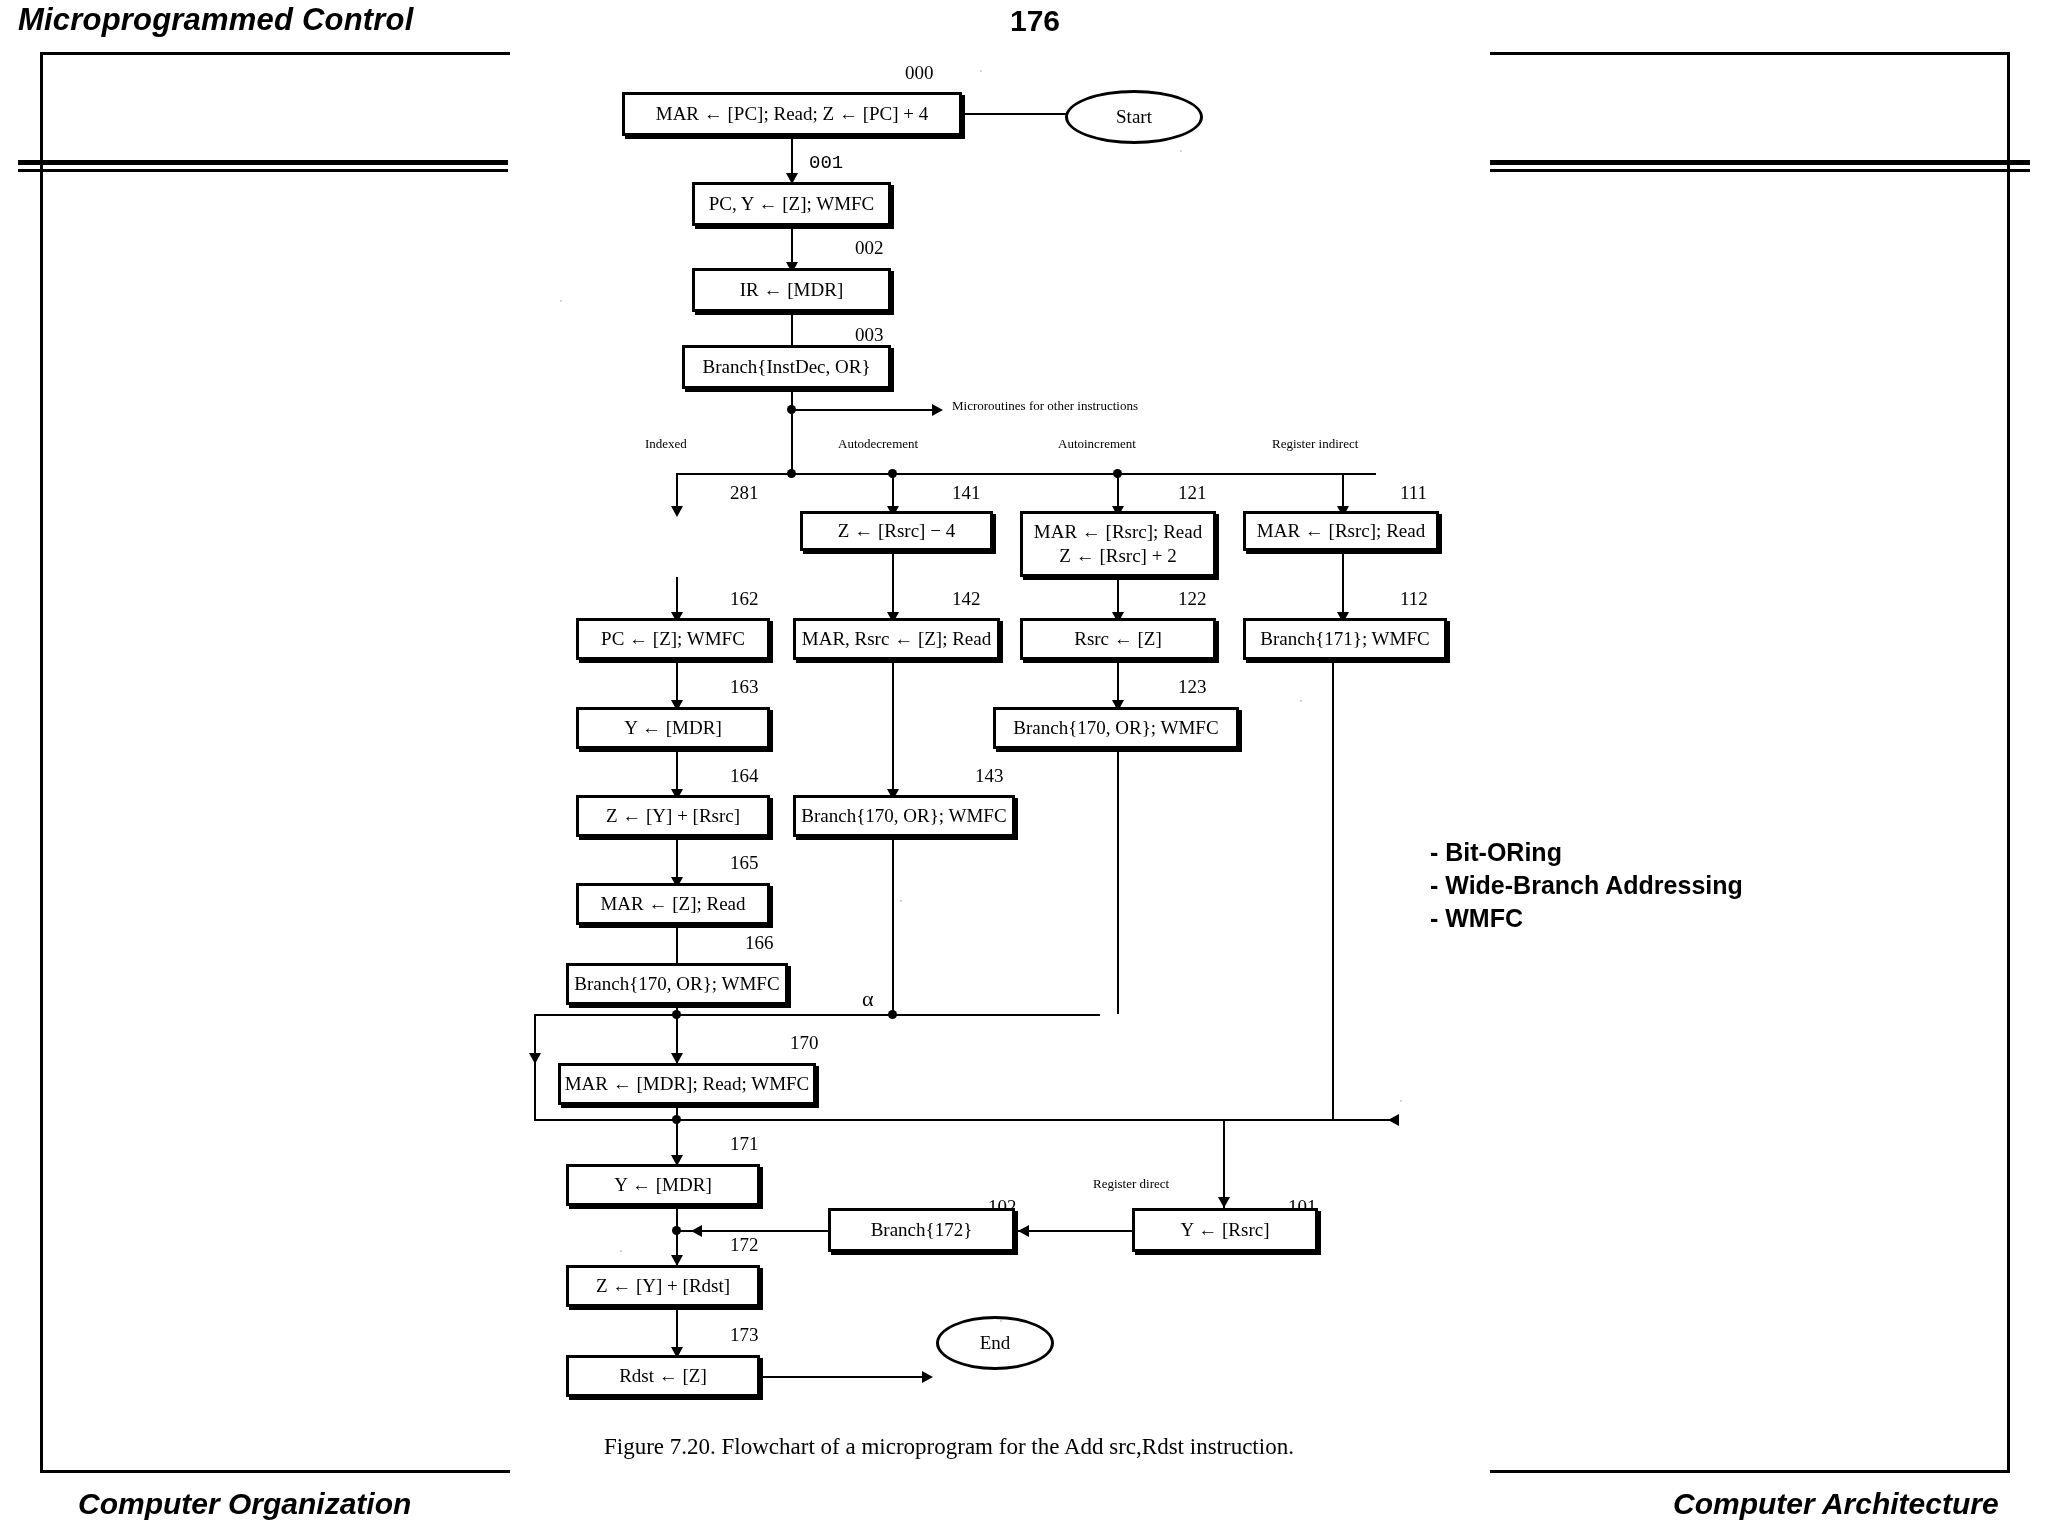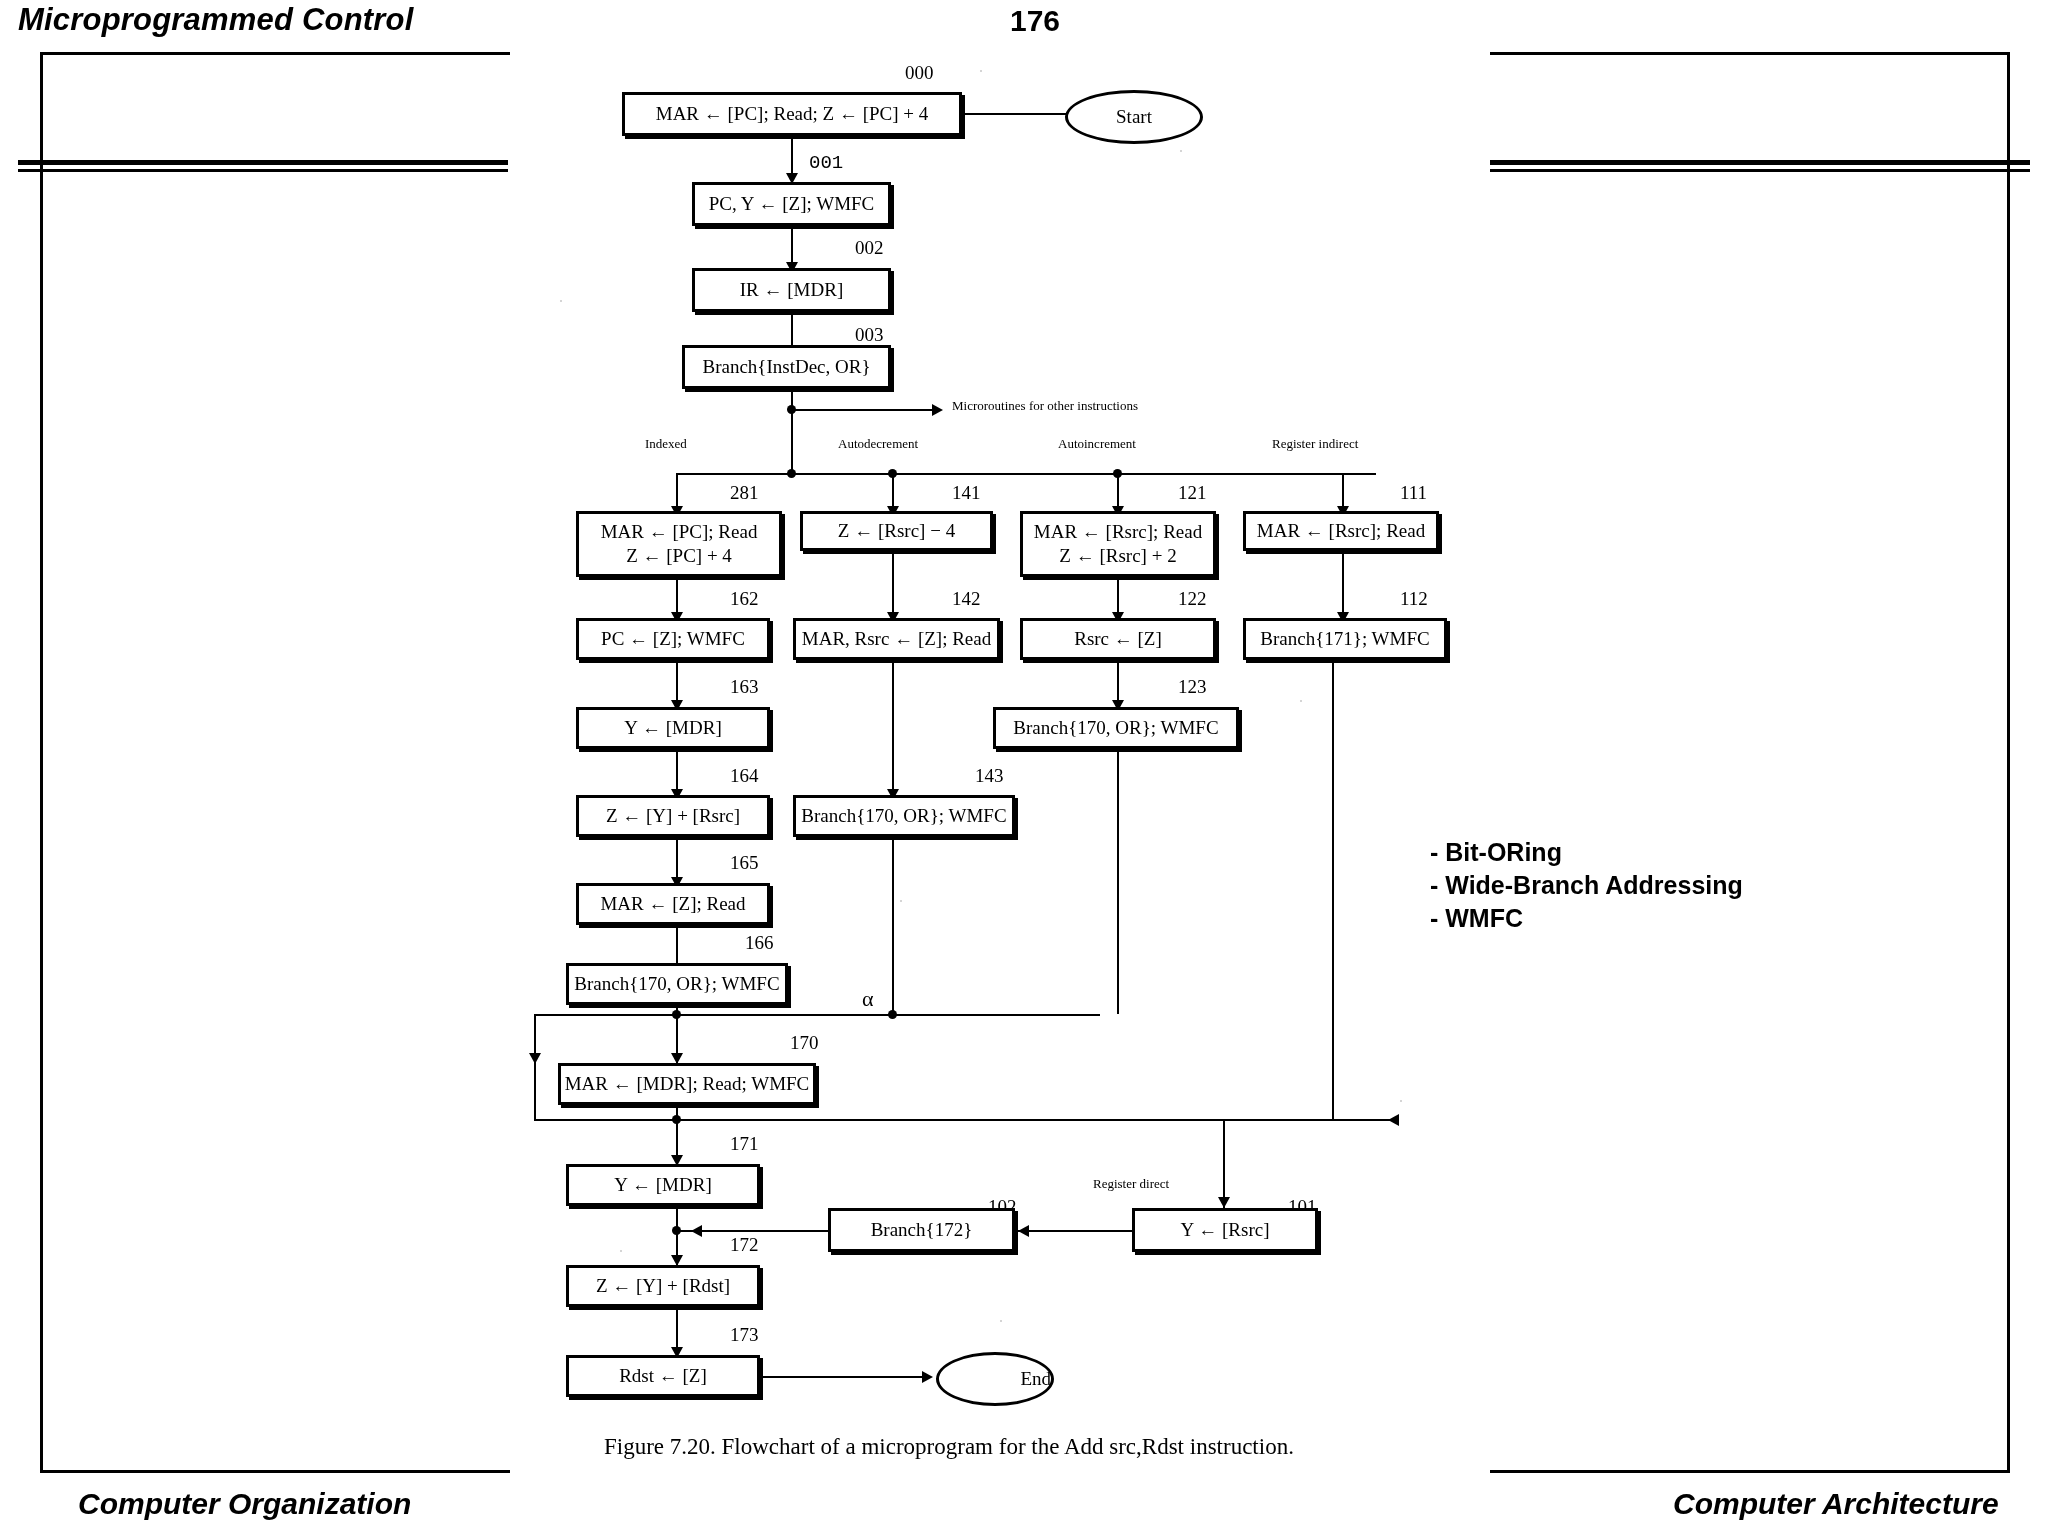--- a/index.html
+++ b/index.html
@@ -177,24 +177,20 @@
   <div class="vline" style="left:1117px;top:473px;height:40px;"></div>
   <div class="arr-d" style="left:1112px;top:506px;"></div>
   <div class="vline" style="left:1342px;top:473px;height:40px;"></div>
   <div class="arr-d" style="left:1337px;top:506px;"></div>
 
   <div class="addr" style="left:730px;top:482px;">281</div>
   <div class="addr" style="left:952px;top:482px;">141</div>
   <div class="addr" style="left:1178px;top:482px;">121</div>
   <div class="addr" style="left:1400px;top:482px;">111</div>
 
-  <div class="box" style="left:576px;top:511px;width:206px;height:66px;">
-    <span class="ln">MAR ← [PC]; Read</span>
-    <span class="ln">Z ← [PC] + 4</span>
-  </div>
 
   <div class="box" style="left:800px;top:511px;width:193px;height:40px;">
     <span class="ln">Z ← [Rsrc] − 4</span>
   </div>
 
   <div class="box" style="left:1020px;top:511px;width:196px;height:66px;">
     <span class="ln">MAR ← [Rsrc]; Read</span>
     <span class="ln">Z ← [Rsrc] + 2</span>
   </div>
 
@@ -333,21 +329,21 @@
 
   <div class="vline" style="left:676px;top:1307px;height:48px;"></div>
   <div class="arr-d" style="left:671px;top:1347px;"></div>
   <div class="addr" style="left:730px;top:1324px;">173</div>
   <div class="box" style="left:566px;top:1355px;width:194px;height:42px;">
     <span class="ln">Rdst ← [Z]</span>
   </div>
 
   <div class="hline" style="left:760px;top:1376px;width:168px;"></div>
   <div class="arr-r" style="left:922px;top:1371px;"></div>
-  <div class="oval" style="left:936px;top:1352px;width:112px;height:48px;justify-content:flex-end;">
+  <div class="oval" style="left:936px;top:1316px;width:112px;height:48px;">
     <span>End</span>
   </div>
 
   <div class="caption">Figure 7.20.   Flowchart of a microprogram for the Add src,Rdst instruction.</div>
 
   <div class="speck" style="left:980px;top:70px;"></div>
   <div class="speck" style="left:1180px;top:150px;"></div>
   <div class="speck" style="left:560px;top:300px;"></div>
   <div class="speck" style="left:1300px;top:700px;"></div>
   <div class="speck" style="left:900px;top:900px;"></div>

